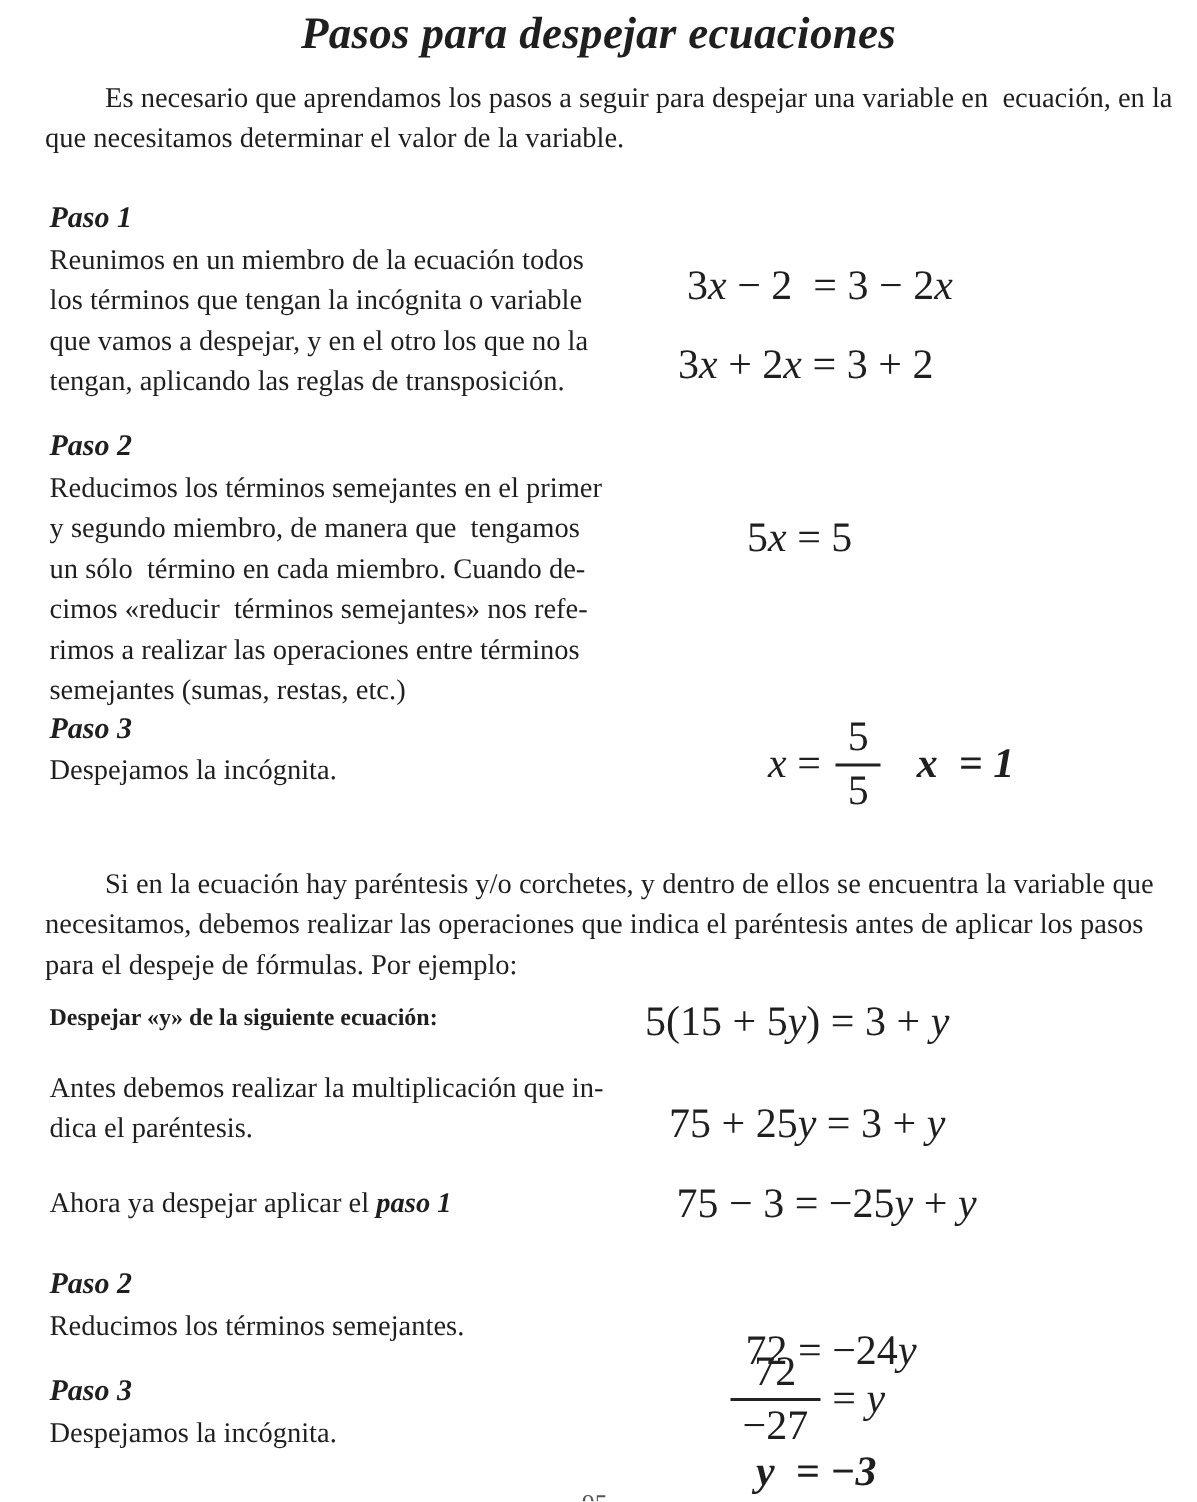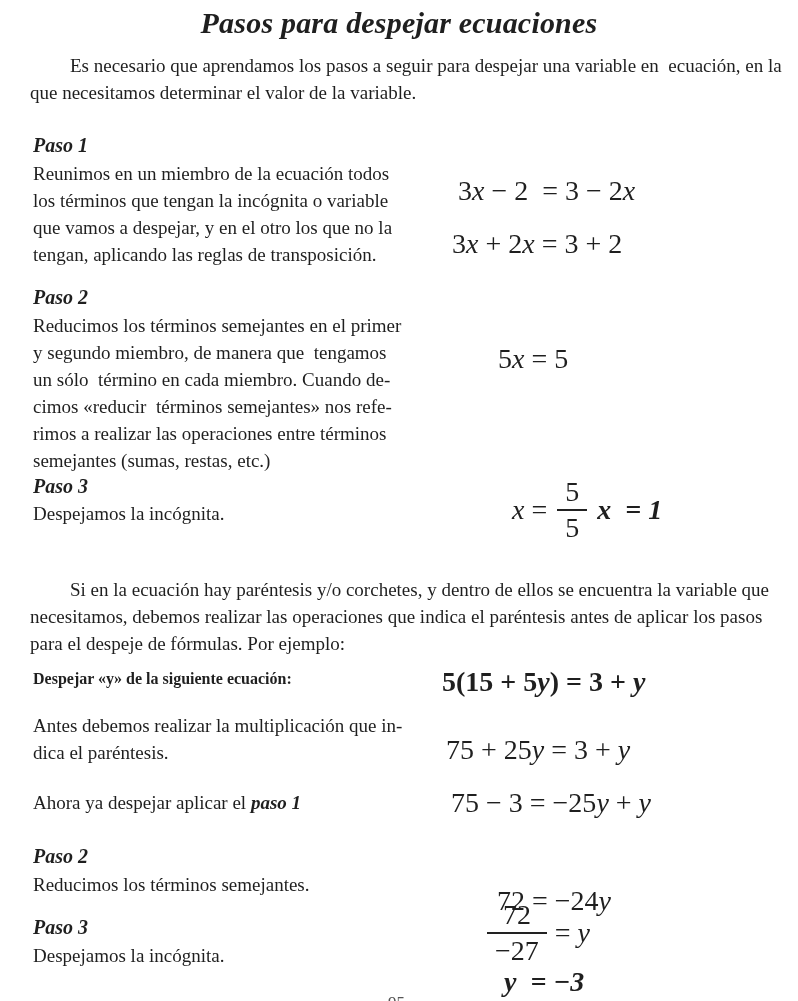--- a/index.html
+++ b/index.html
@@ -78,29 +78,29 @@
   <div class="abs math" style="left:498px; top:345px;">5<i>x</i> = 5</div>
 
   <div class="abs step-heading" style="left:33px; top:475px;">Paso 3</div>
   <div class="abs body-text" style="left:33px; top:500px;">Despejamos la incógnita.</div>
   <div class="abs math eq-row" style="left:512px; top:478px;">
     <span><i>x</i> =</span>
     <span class="frac" style="margin-left:10px;">
       <span class="num">5</span>
       <span class="den">5</span>
     </span>
-    <span class="eq-bold" style="margin-left:10px;"><i>x</i>  = 1</span>
+    <span class="eq-bold" style="margin-left:24px;"><i>x</i>  = 1</span>
   </div>
 
   <div class="abs body-text indent-first" style="left:30px; top:576px;">Si en la ecuación hay paréntesis y/o corchetes, y dentro de ellos se encuentra la variable que
 necesitamos, debemos realizar las operaciones que indica el paréntesis antes de aplicar los pasos
 para el despeje de fórmulas. Por ejemplo:</div>
 
   <div class="abs bold-label" style="left:33px; top:670px;">Despejar «y» de la siguiente ecuación:</div>
-  <div class="abs math" style="left:442px; top:668px;font-weight:bold;">5(15 + 5<i>y</i>) = 3 + <i>y</i></div>
+  <div class="abs math" style="left:430px; top:668px;">5(15 + 5<i>y</i>) = 3 + <i>y</i></div>
 
   <div class="abs body-text" style="left:33px; top:712px;">Antes debemos realizar la multiplicación que in-
 dica el paréntesis.</div>
   <div class="abs math" style="left:446px; top:736px;">75 + 25<i>y</i> = 3 + <i>y</i></div>
 
   <div class="abs body-text" style="left:33px; top:789px;"><span>Ahora ya despejar aplicar el </span><span class="emph">paso 1</span></div>
   <div class="abs math" style="left:451px; top:789px;">75 − 3 = −25<i>y</i> + <i>y</i></div>
 
   <div class="abs step-heading" style="left:33px; top:845px;">Paso 2</div>
   <div class="abs body-text" style="left:33px; top:871px;">Reducimos los términos semejantes.</div>

